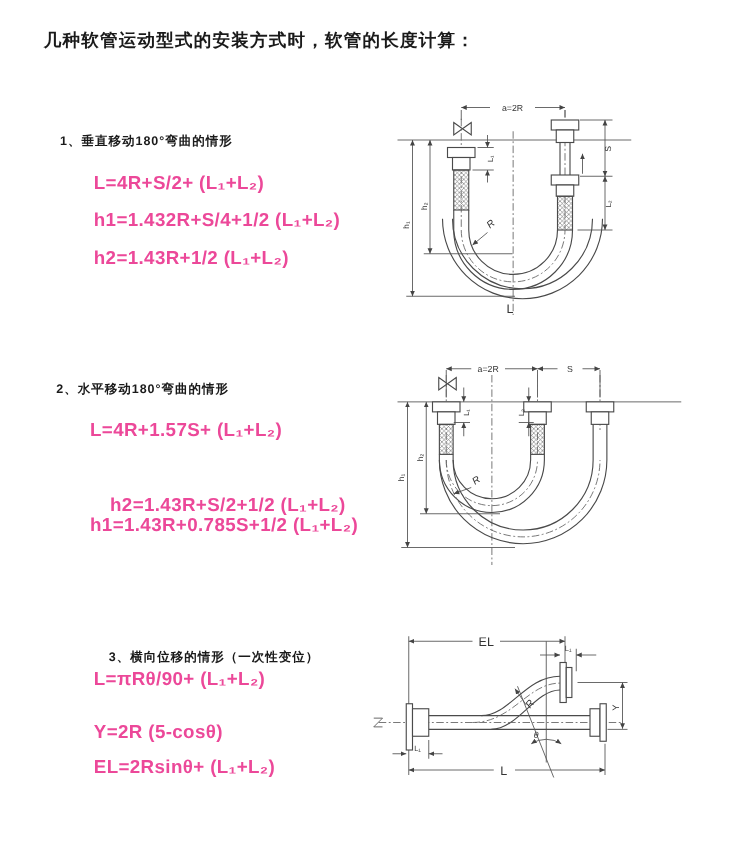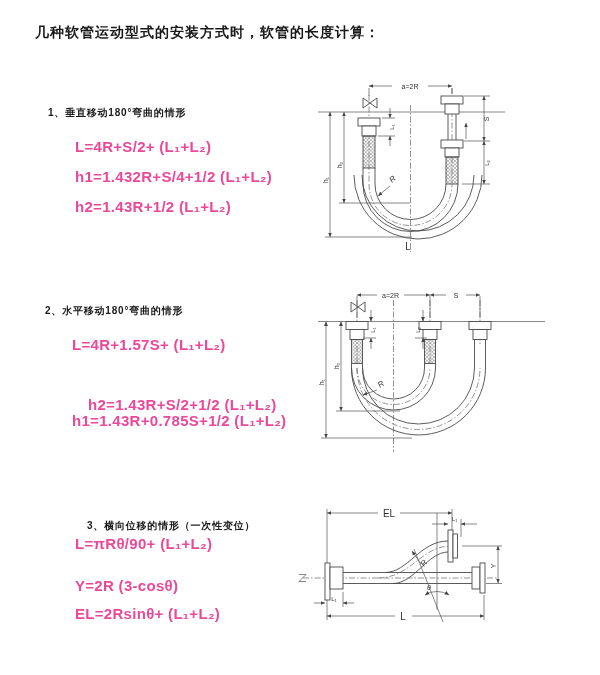--- a/index.html
+++ b/index.html
@@ -36,21 +36,21 @@
 <div class="abs formula" style="left:75px;top:168px;">h1=1.432R+S/4+1/2 (L₁+L₂)</div>
 <div class="abs formula" style="left:75px;top:198px;text-align:center;">h2=1.43R+1/2 (L₁+L₂)</div>
 
 <div class="abs sec-heading" style="left:45px;top:304px;">2、水平移动180°弯曲的情形</div>
 <div class="abs formula" style="left:72px;top:336px;">L=4R+1.57S+ (L₁+L₂)</div>
 <div class="abs formula" style="left:72px;top:372px;margin-top:40px;">h1=1.43R+0.785S+1/2 (L₁+L₂)</div>
 <div class="abs formula" style="left:88px;top:396px;">h2=1.43R+S/2+1/2 (L₁+L₂)</div>
 
 <div class="abs sec-heading" style="left:48px;top:519px;margin-left:39px;">3、横向位移的情形（一次性变位）</div>
 <div class="abs formula" style="left:75px;top:535px;">L=πRθ/90+ (L₁+L₂)</div>
-<div class="abs formula" style="left:75px;top:577px;">Y=2R (3-cosθ)</div>
+<div class="abs formula" style="left:75px;top:577px;">Y=2R (5-cosθ)</div>
 <div class="abs formula" style="left:75px;top:605px;">EL=2Rsinθ+ (L₁+L₂)</div>
 
 <svg style="left:310px;top:70px;" width="290" height="195" viewBox="310 70 290 195">
   <defs>
     <marker id="arr" viewBox="0 0 10 10" refX="9" refY="5" markerWidth="7" markerHeight="7" orient="auto-start-reverse">
       <path d="M0,1 L9,5 L0,9 z" fill="#444"></path>
     </marker>
     <pattern id="hatch" patternUnits="userSpaceOnUse" width="3.5" height="3.5">
       <path d="M0,3.5 L3.5,0 M0,0 L3.5,3.5" stroke="#777" stroke-width="0.5"></path>
     </pattern>

